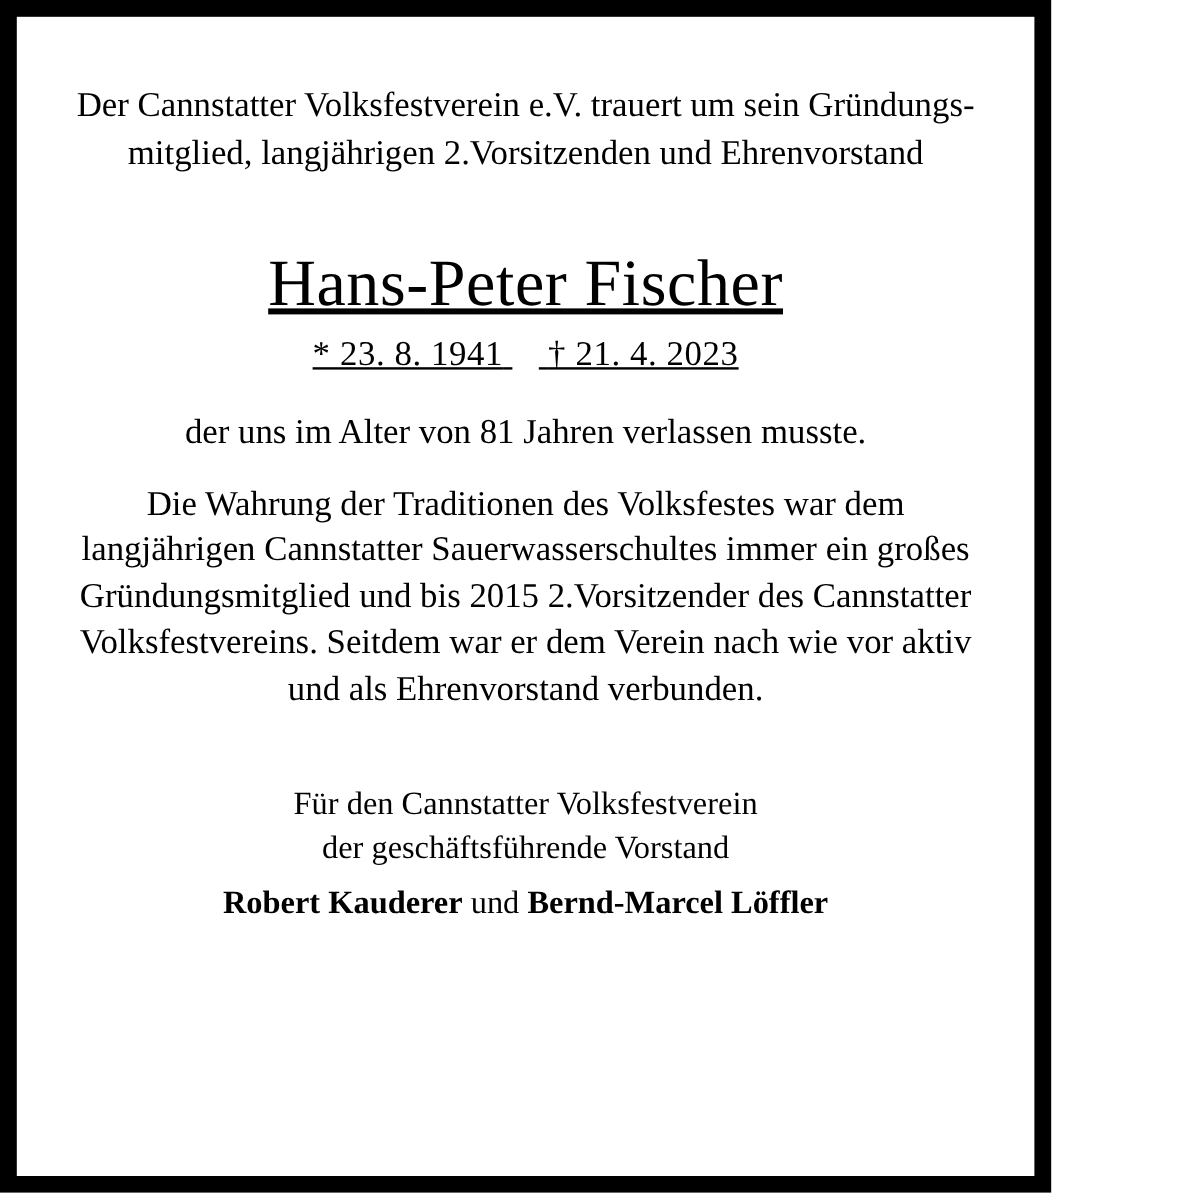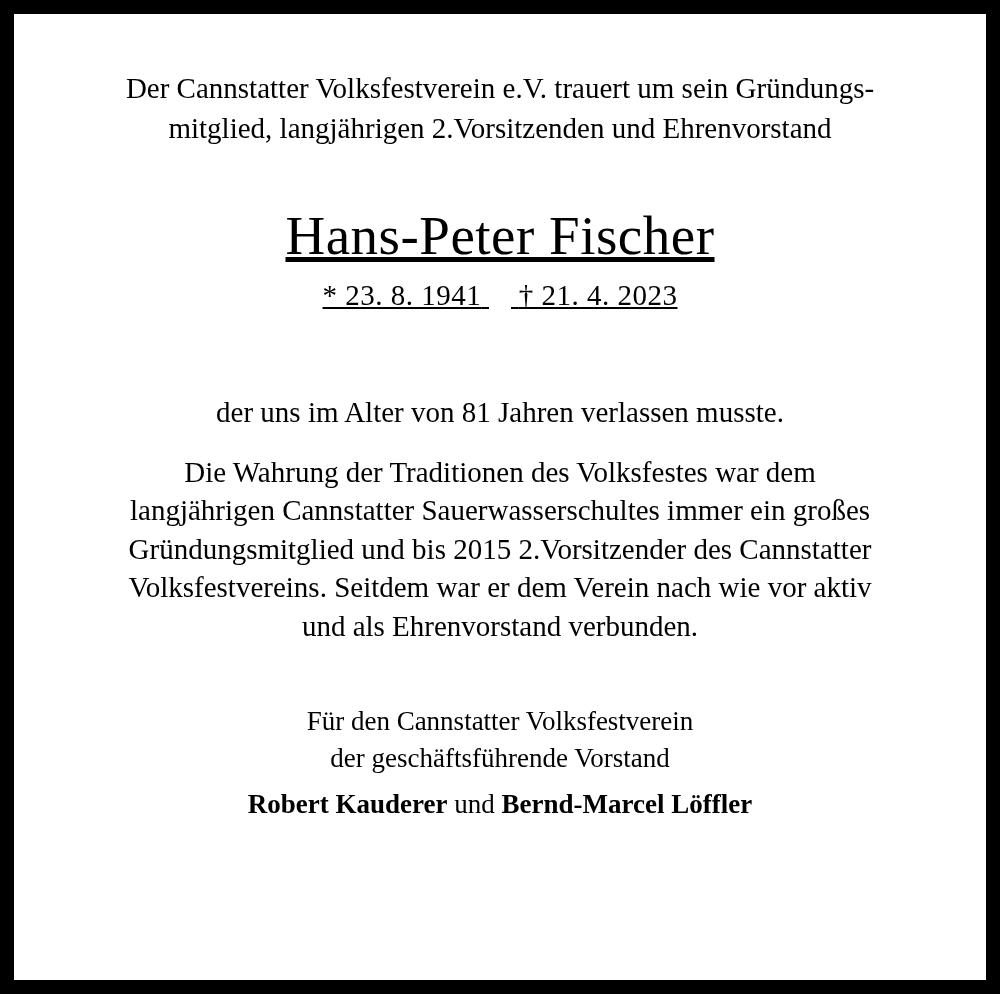--- a/index.html
+++ b/index.html
@@ -8,21 +8,21 @@
     background: #ffffff;
   }
   body {
     width: 1000px;
     height: 994px;
     font-family: "Liberation Serif", serif;
     color: #000000;
   }
   .obituary {
     box-sizing: border-box;
-    width: 1000px;
+    width: 876px;
     height: 994px;
     border: 14px solid #000000;
     background: #ffffff;
     padding: 54px 40px 20px 40px;
     display: block;
     text-align: center;
   }
   .intro {
     font-size: 29px;
     line-height: 1.38;
@@ -43,21 +43,21 @@
     font-size: 29px;
     margin-top: 12px;
     letter-spacing: 0.5px;
   }
   .dates .sep {
     display: inline-block;
     width: 22px;
   }
   .age-line {
     font-size: 29px;
-    margin-top: 84px;
+    margin-top: 32px;
   }
   .body-text {
     font-size: 29px;
     line-height: 1.33;
     margin-top: 24px;
     padding: 0 6px;
   }
   .mourn-text {
     font-size: 29px;
     line-height: 1.33;

